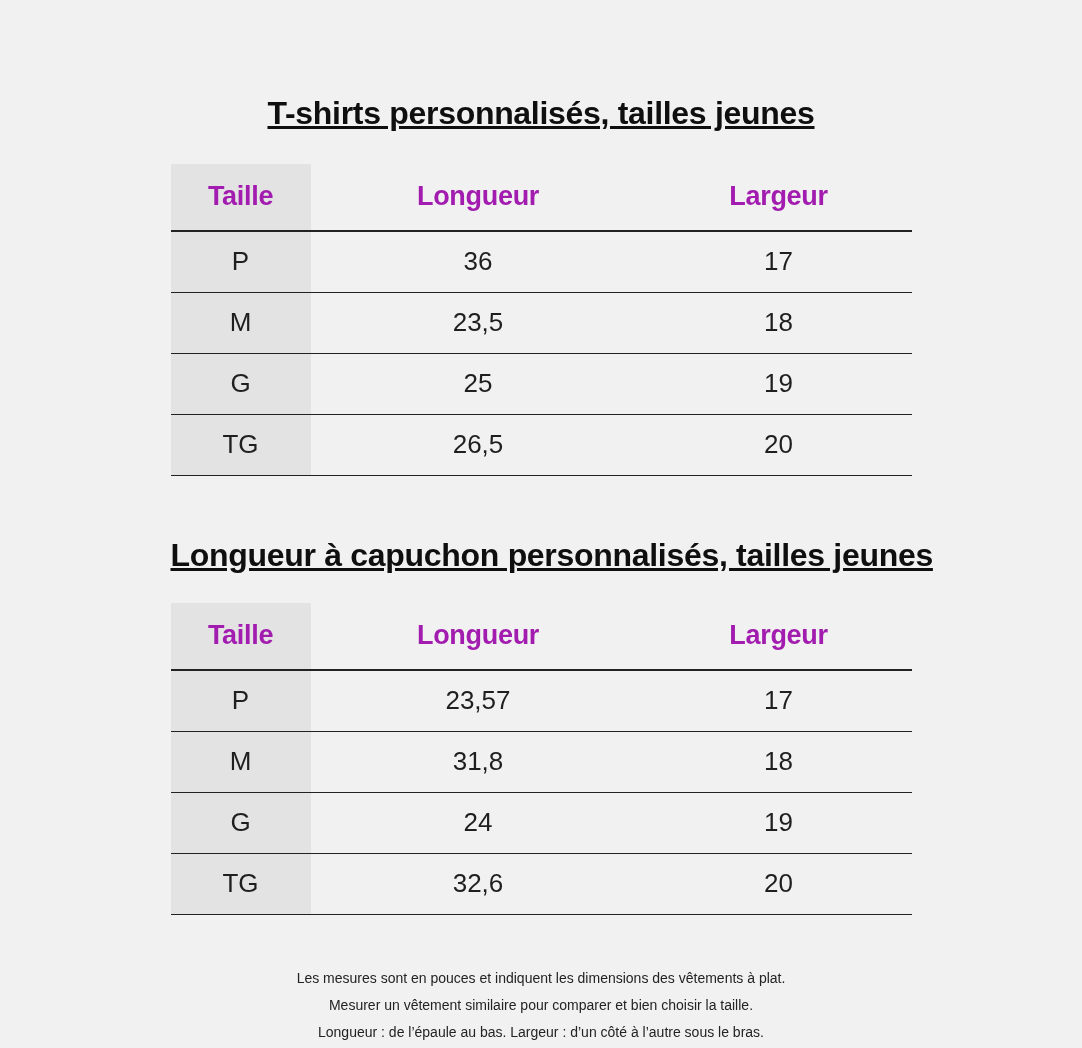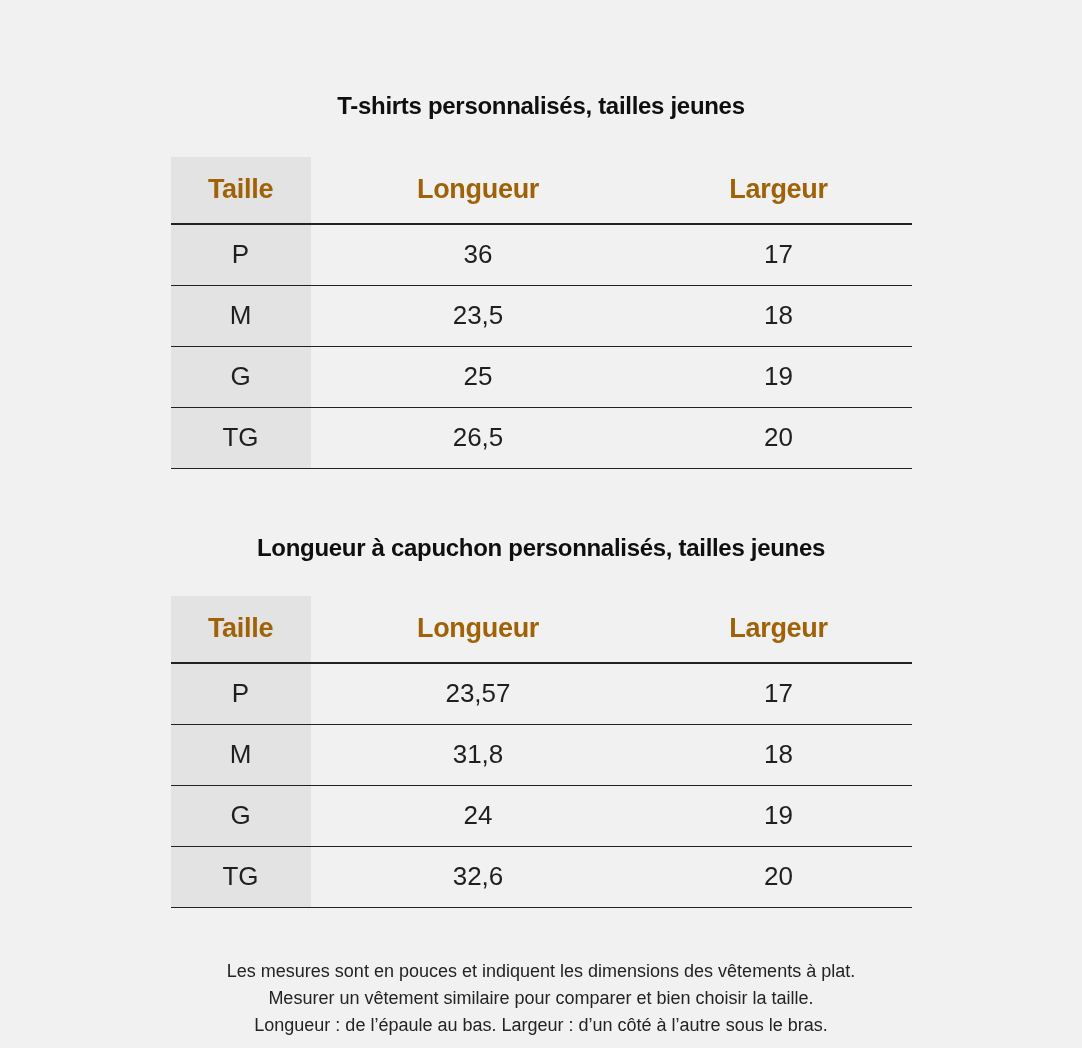--- a/index.html
+++ b/index.html
@@ -14,25 +14,26 @@
     color: #1a1a1a;
     overflow: hidden;
   }
   .sheet {
     width: 741px;
     margin: 0 auto;
   }
   .section-title {
     text-align: center;
     font-weight: bold;
-    font-size: 24px;
+    font-size: 32px;
     line-height: 36px;
     letter-spacing: -0.3px;
     color: #0f0f0f;
     white-space: nowrap;
+    text-decoration: underline;
   }
   .title-1 { padding-top: 68px; }
   .title-2 { margin-top: 61px; }
 
   table.size-table {
     border-collapse: collapse;
     table-layout: fixed;
     width: 741px;
   }
   .table-1 { margin-top: 33px; }
@@ -42,41 +43,41 @@
   col.col-length { width: 335px; }
   col.col-width  { width: 266px; }
 
   .size-table th {
     height: 66px;
     font-size: 27px;
     font-weight: bold;
     letter-spacing: -0.3px;
     text-align: center;
     vertical-align: middle;
-    color: #a16207;
+    color: #a21caf;
     border-bottom: 2px solid #222222;
     padding: 0;
   }
   .size-table td {
     height: 60px;
     font-size: 26px;
     font-weight: normal;
     text-align: center;
     vertical-align: middle;
     color: #1f1f1f;
     border-bottom: 1px solid #222222;
     padding: 0;
   }
   .shaded {
     background: #e3e3e3;
   }
   .footnote {
     margin-top: 50px;
     text-align: center;
-    font-size: 18px;
+    font-size: 14px;
     line-height: 27px;
     color: #232323;
   }
   .footnote p { margin: 0; }
 </style>
 </head>
 <body>
 
 <div class="sheet">
 

